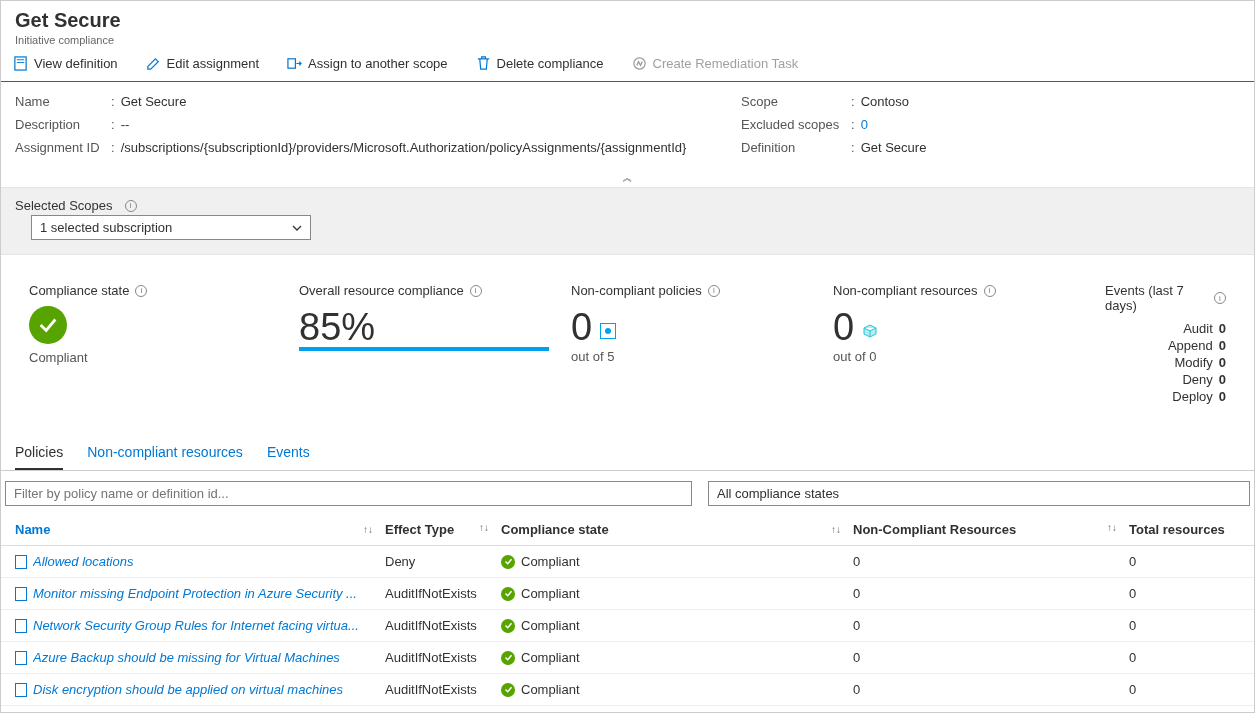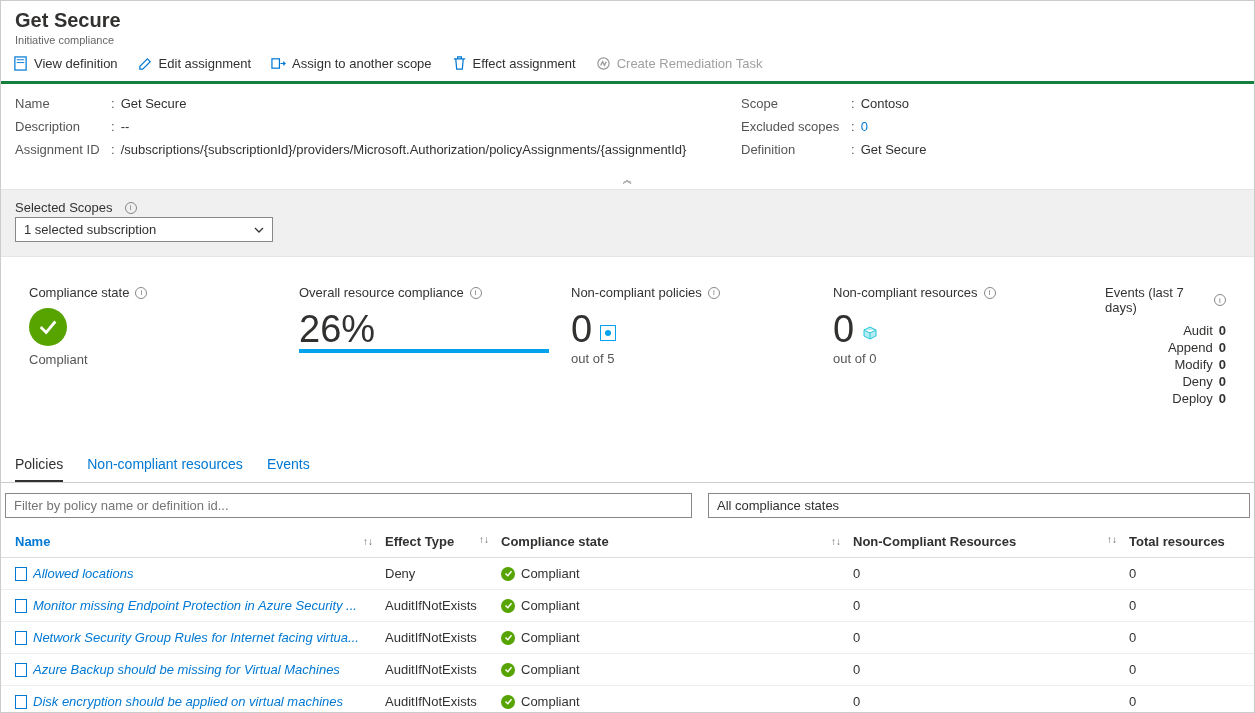--- a/index.html
+++ b/index.html
@@ -1,58 +1,58 @@
 <!DOCTYPE html>
 <html><head>
 <meta charset="utf-8">
 <style>
   * { box-sizing: border-box; margin: 0; padding: 0; }
   body { font-family: "Segoe UI", Arial, sans-serif; font-size: 13px; color: #323130; background: #fff; }
   .container { width: 1255px; height: 713px; border: 1px solid #ccc; overflow: hidden; position: relative; }
   .header { padding: 8px 14px 4px; }
   .header h1 { font-size: 20px; font-weight: 600; }
   .header .subtitle { font-size: 11px; color: #666; margin-top: 2px; }
-  .toolbar { padding: 6px 12px 10px; display: flex; gap: 20px; align-items: center; border-bottom: 3px solid #15803d; }
+  .toolbar { padding: 6px 12px 10px; display: flex; gap: 28px; align-items: center; border-bottom: 1px solid #15803d; }
   .toolbar-item { display: flex; align-items: center; gap: 6px; cursor: pointer; font-size: 13px; }
   .toolbar-item.disabled { color: #a0a0a0; cursor: default; }
   .toolbar-icon { width: 15px; height: 15px; display: inline-flex; align-items: center; justify-content: center; }
   .details { padding: 12px 14px 8px; display: flex; gap: 0; position: relative; }
   .details-left { flex: 0 0 726px; }
   .details-right { }
   .detail-row { display: flex; margin-bottom: 8px; font-size: 13px; }
   .detail-label { width: 96px; color: #555; }
   .detail-right .detail-label { width: 110px; }
   .detail-sep { margin-right: 6px; color:#555;}
   .detail-value { color: #323130; }
   .link { color: #0078d4; }
   .collapse-handle { text-align: center; font-size: 10px; color: #666; padding-bottom: 2px; cursor: pointer; }
   .selected-scopes { background: #f0f0f0; border-top: 1px solid #e5e5e5; border-bottom: 1px solid #e5e5e5; padding: 10px 14px 14px; }
   .selected-scopes .label { font-size: 13px; color: #333; margin-bottom: 2px; display:flex; align-items:center; gap:12px;}
-  .scope-dropdown { background: #fff; border: 1px solid #888; padding: 4px 8px; width: 258px; display: flex; justify-content: space-between; align-items: center; cursor: pointer; font-size: 13px; }
+  .scope-dropdown { background: #fff; border: 1px solid #888; padding: 4px 8px; width: 280px; display: flex; justify-content: space-between; align-items: center; cursor: pointer; font-size: 13px; margin-left: 16px; }
   .info-circle { width: 12px; height: 12px; border: 1px solid #888; border-radius: 50%; display: inline-flex; align-items:center; justify-content:center; font-size:8px; color:#777; flex-shrink:0;}
   .stats { display: flex; padding: 28px 28px 20px; gap: 0; }
   .stat-block { }
   .stat-block.compliance-state { width: 270px; }
   .stat-block.overall { width: 272px; }
   .stat-block.nc-policies { width: 262px; }
   .stat-block.nc-resources { width: 272px; }
   .stat-block.events { flex: 1; }
   .stat-title { font-size: 13px; color: #333; margin-bottom: 8px; display:flex; align-items:center; gap:6px;}
   .check-circle-lg { width: 38px; height: 38px; background: #57a300; border-radius: 50%; display:flex; align-items:center; justify-content:center; margin-bottom:6px;}
   .check-circle-lg svg { width:22px; height:22px; fill:#fff;}
   .stat-sub { font-size: 13px; color: #555; }
   .big-number { font-size: 38px; font-weight: 350; display:flex; align-items:flex-end; gap:8px;}
   .big-number .dot-icon, .big-number .cube-icon { margin-bottom: 10px; }
   .progress-bar { height: 4px; background: #00a2ed; width: 250px; margin-top:-2px;}
   .dot-icon { width:16px; height:16px; border:1px solid #00a2ed; display:flex; align-items:center; justify-content:center;}
   .dot-icon::after { content:""; width:6px; height:6px; background:#00a2ed; border-radius:50%;}
   .cube-icon { width:16px; height:16px; display:flex; align-items:center; justify-content:center; color:#4dd0e1;}
   .event-row { display:flex; gap:6px; font-size:13px; margin-bottom:2px;justify-content:flex-end;}
   .event-row .val { font-weight:600;}
-  .tabs { display: flex; padding: 0 14px; border-bottom: 1px solid #ccc; gap: 24px; margin-top:20px;}
+  .tabs { display: flex; padding: 0 14px; border-bottom: 1px solid #ccc; gap: 24px; margin-top:10px;}
   .tab { padding: 8px 0; font-size: 14px; cursor: pointer; color: #0078d4; }
   .tab.active { color: #323130; border-bottom: 2px solid #323130; font-weight: 400; }
   .filter-row { display: flex; padding: 10px 4px; gap: 16px; }
   .filter-input { flex: 1; border: 1px solid #888; padding: 4px 8px; font-size: 13px; }
   .filter-dropdown { flex: 0 0 542px; border: 1px solid #888; padding: 4px 8px; font-size: 13px; display:flex; justify-content:space-between; align-items:flex-start;}
   .table { width: 100%; }
   .table-header, .table-row { display: flex; padding: 6px 14px; align-items: center; }
   .table-header { font-size: 13px; font-weight: 600; border-bottom: 1px solid #ddd; cursor: pointer; padding-bottom:8px;}
   .table-row { border-bottom: 1px solid #eee; padding-top:8px; padding-bottom:8px;}
   .col-name { flex: 0 0 370px; display:flex; align-items:center; gap:6px;}
@@ -104,21 +104,21 @@
           </svg>
         </span>
       <span>Assign to another scope</span>
     </div>
     <div class="toolbar-item">
       <span class="toolbar-icon">
           <svg viewBox="0 0 16 16">
             <path d="M4 3 L12 3 L11 14 L5 14 Z M2 3 L14 3 M6 1 L10 1 L10 3 L6 3 Z" fill="none" stroke="#0078d4" stroke-width="1.3"></path>
           </svg>
         </span>
-      <span>Effect assignment</span>
+      <span>Delete compliance</span>
     </div>
     <div class="toolbar-item disabled">
       <span class="toolbar-icon">
           <svg viewBox="0 0 16 16">
             <circle cx="8" cy="8" r="6" fill="none" stroke="#999" stroke-width="1.3"></circle>
             <path d="M5 10 L7 6 L9 10 L11 6" fill="none" stroke="#999" stroke-width="1.3"></path>
           </svg>
         </span>
       <span>Create Remediation Task</span>
     </div>
@@ -186,21 +186,21 @@
             <path d="M4 12 L10 18 L20 6" fill="none" stroke="#fff" stroke-width="3"></path>
           </svg>
         </div>
       <div class="stat-sub">Compliant</div>
     </div>
     <div class="stat-block overall">
       <div class="stat-title">
           <span>Overall resource compliance</span>
           <span class="info-circle">i</span>
         </div>
-      <div class="big-number">26%</div>
+      <div class="big-number">85%</div>
       <div class="progress-bar"></div>
     </div>
     <div class="stat-block nc-policies">
       <div class="stat-title">
           <span>Non-compliant policies</span>
           <span class="info-circle">i</span>
         </div>
       <div class="big-number">
           <span>0</span>
           <span class="dot-icon"></span>

